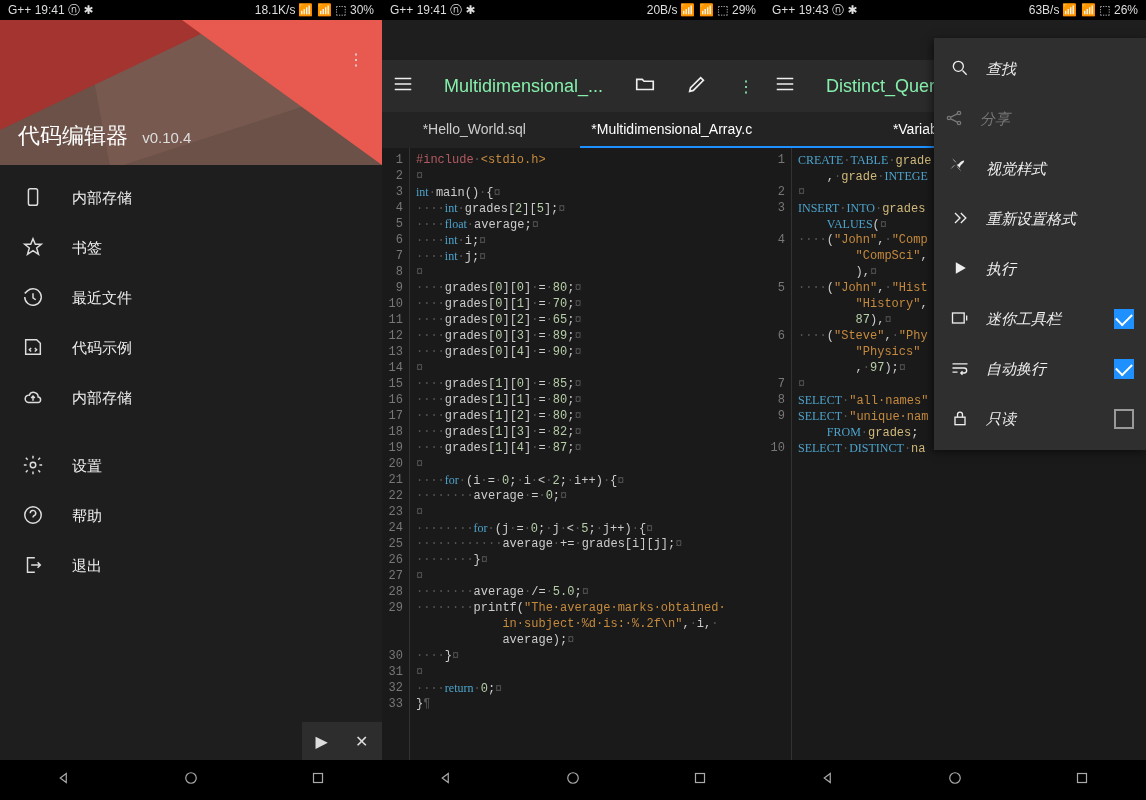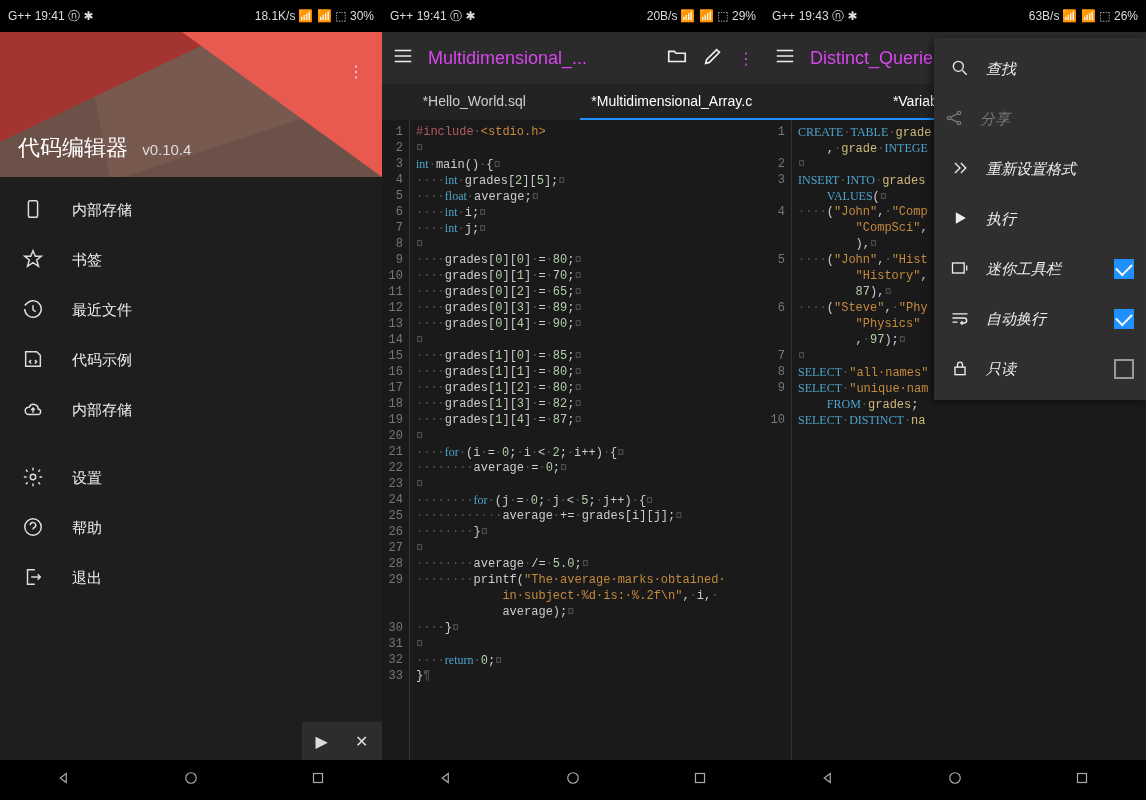--- a/index.html
+++ b/index.html
@@ -6,21 +6,21 @@
   body {
     width: 1146px;
     height: 800px;
     background: #000;
     font-family: Arial, sans-serif;
     display: flex;
     overflow: hidden;
   }
   .panel { width: 382px; height: 800px; background: #1e1e1e; position: relative; display: flex; flex-direction: column; }
   .statusbar {
-    height: 32px; background: #000; color: #ddd; font-size: 12px;
+    height: 20px; background: #000; color: #ddd; font-size: 12px;
     display: flex; align-items: center; justify-content: space-between;
     padding: 0 8px;
   }
   .statusbar .left, .statusbar .right { display: flex; gap: 6px; align-items: center; }
 
   
   .hero {
     height: 145px; position: relative; overflow: hidden;
     background: #6b5148;
   }
@@ -49,21 +49,21 @@
   .navbar {
     position: absolute; bottom: 0; left: 0; right: 0; height: 40px;
     background: #000; display: flex; align-items: center; justify-content: space-around;
     color: #aaa;
   }
   .navbar svg { width: 18px; height: 18px; stroke: #aaa; fill: none; stroke-width: 1.6; }
 
   
   .appbar {
     height: 52px; background: #2b2b2b; display: flex; align-items: center;
-    padding: 0 10px; gap: 14px; color: #d946ef;
+    padding: 0 10px; gap: 30px; color: #86efac; margin-top: 40px;
   }
   .appbar .title { flex: 1; font-size: 18px; overflow: hidden; white-space: nowrap; text-overflow: ellipsis; }
   .appbar svg { width: 22px; height: 22px; stroke: #eee; fill: none; stroke-width: 1.8; }
 
   .tabs { display: flex; background: #232323; height: 36px; font-size: 14px; color: #ccc; gap: 13px; }
   .tab { flex: 1; display: flex; align-items: center; justify-content: center;
     border-bottom: 2px solid transparent; cursor: pointer; }
   .tab.active { border-bottom-color: #1e90ff; color: #fff; }
 
   .editor {
@@ -364,20 +364,26 @@
         <span><svg viewBox="0 0 24 24">
             <circle cx="6" cy="12" r="2"></circle>
             <circle cx="18" cy="6" r="2"></circle>
             <circle cx="18" cy="18" r="2"></circle>
             <path d="M8 11l8-4M8 13l8 4"></path>
           </svg></span>
     <span>分享</span>
       </div>
       <div class="menu-item">
         <span><svg viewBox="0 0 24 24">
+            <path d="M12 12c0-5 5-5 5-9-5 0-5 5-9 5 0-5-5-5-5-9 0 5 5 5 5 9-5 0-5 5-9 5 5 0 5-5 9-5 0 5 5 5 5 9 0-5-5-5-5-9z" fill="#eee" stroke="none"></path>
+          </svg></span>
+    <span>视觉样式</span>
+      </div>
+      <div class="menu-item">
+        <span><svg viewBox="0 0 24 24">
             <path d="M6 6l6 6-6 6M13 6l6 6-6 6"></path>
           </svg></span>
     <span>重新设置格式</span>
       </div>
       <div class="menu-item">
         <span><svg viewBox="0 0 24 24">
             <path d="M7 5v14l12-7z" fill="#eee" stroke="none"></path>
           </svg></span>
     <span>执行</span>
       </div>

